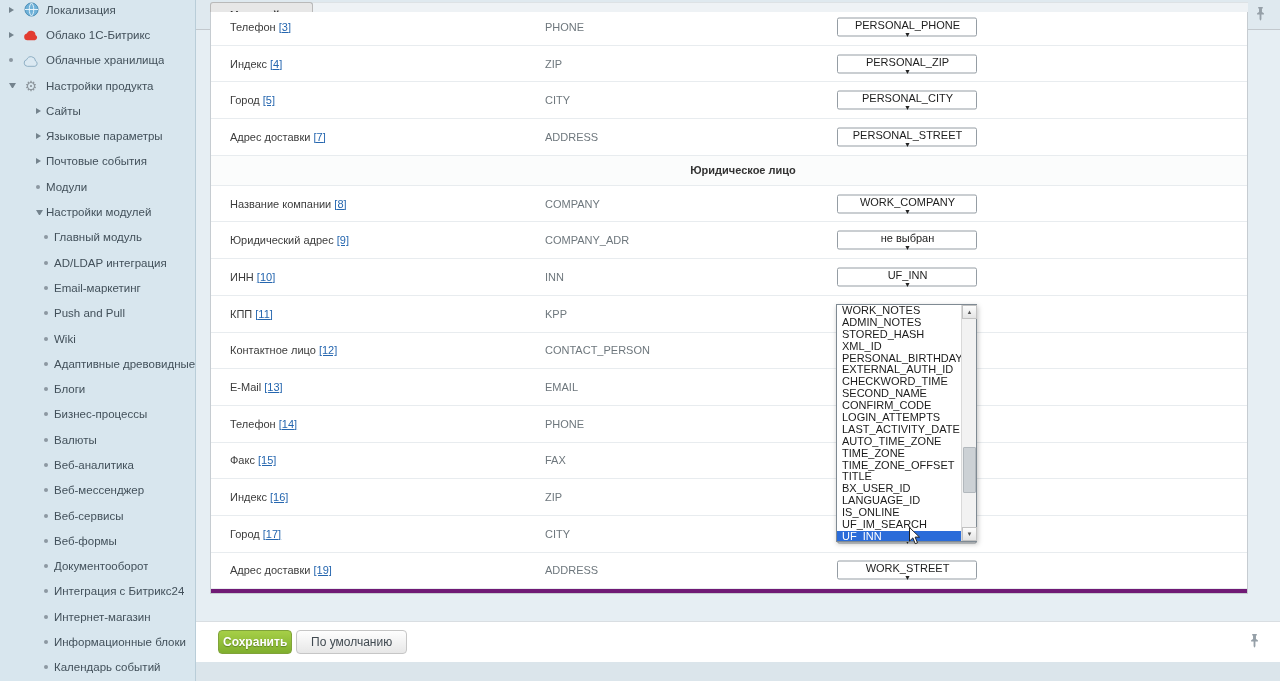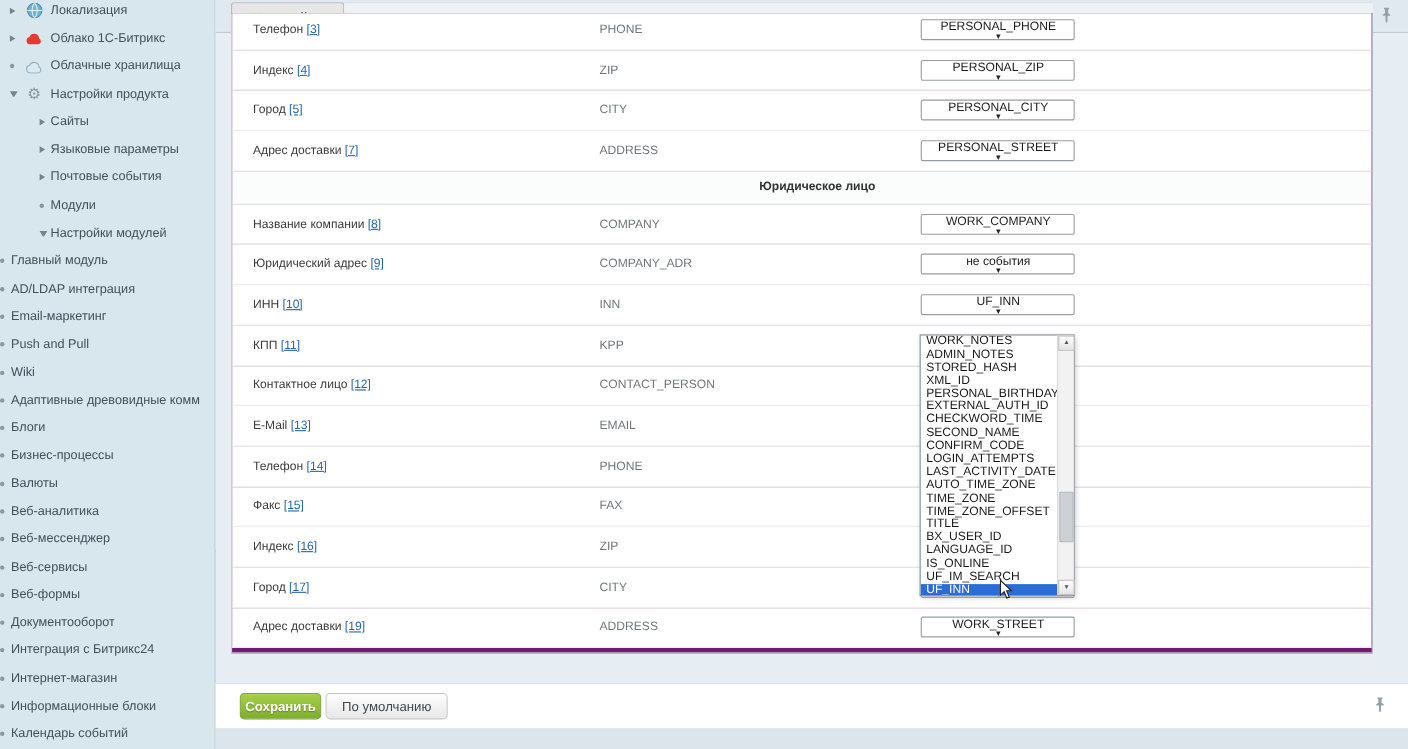--- a/index.html
+++ b/index.html
@@ -7,21 +7,21 @@
   #app { position:relative; width:1280px; height:681px; background:#e6eef3; overflow:hidden; }
 
   
   .sidebar { position:absolute; left:0; top:0; width:196px; height:681px;
              background:#d8e6ee; border-right:1px solid #b9cdd8; overflow:hidden; }
   .sb-item { display:flex; align-items:center; height:25.3px; font-size:11.5px; color:#42505a;
              white-space:nowrap; cursor:pointer; }
   .sb-item:first-child { margin-top:-3px; }
   .lv1 { padding-left:9px; }
   .lv2 { padding-left:36px; }
-  .lv3 { }
+  .lv3 { padding-left:44px; }
   .marker { display:inline-block; width:10px; flex:0 0 10px; }
   .marker.collapsed { width:0; height:0; flex-basis:5px; margin-right:5px;
       border-left:5px solid #74838d; border-top:3.5px solid transparent; border-bottom:3.5px solid transparent; }
   .marker.expanded { width:0; height:0; flex-basis:7px; margin-right:3px;
       border-top:5px solid #74838d; border-left:3.5px solid transparent; border-right:3.5px solid transparent; }
   .marker.dot { width:4px; height:4px; flex-basis:4px; margin-right:6px; border-radius:50%; background:#8c98a1; }
   .sb-ico { display:inline-flex; width:16px; height:16px; margin:0 7px 0 4px; align-items:center; justify-content:center; }
   .sb-ico svg { display:block; }
   .ico-gear { font-family:"DejaVu Sans",sans-serif; font-size:14px; color:#8d969d; line-height:16px; }
   .sb-label { overflow:hidden; }
@@ -262,21 +262,21 @@
             <span class="cell-code">COMPANY</span>
             <div class="cell-select">
               <span class="sel-val">WORK_COMPANY</span>
               <span class="sel-arrow">▼</span>
             </div>
           </div>
           <div class="t-row">
             <span class="cell-label">Юридический адрес <a class="num">[9]</a></span>
             <span class="cell-code">COMPANY_ADR</span>
             <div class="cell-select">
-              <span class="sel-val">не события</span>
+              <span class="sel-val">не выбран</span>
               <span class="sel-arrow">▼</span>
             </div>
           </div>
           <div class="t-row">
             <span class="cell-label">ИНН <a class="num">[10]</a></span>
             <span class="cell-code">INN</span>
             <div class="cell-select open">
               <span class="sel-val">UF_INN</span>
               <span class="sel-arrow">▼</span>
             </div>

